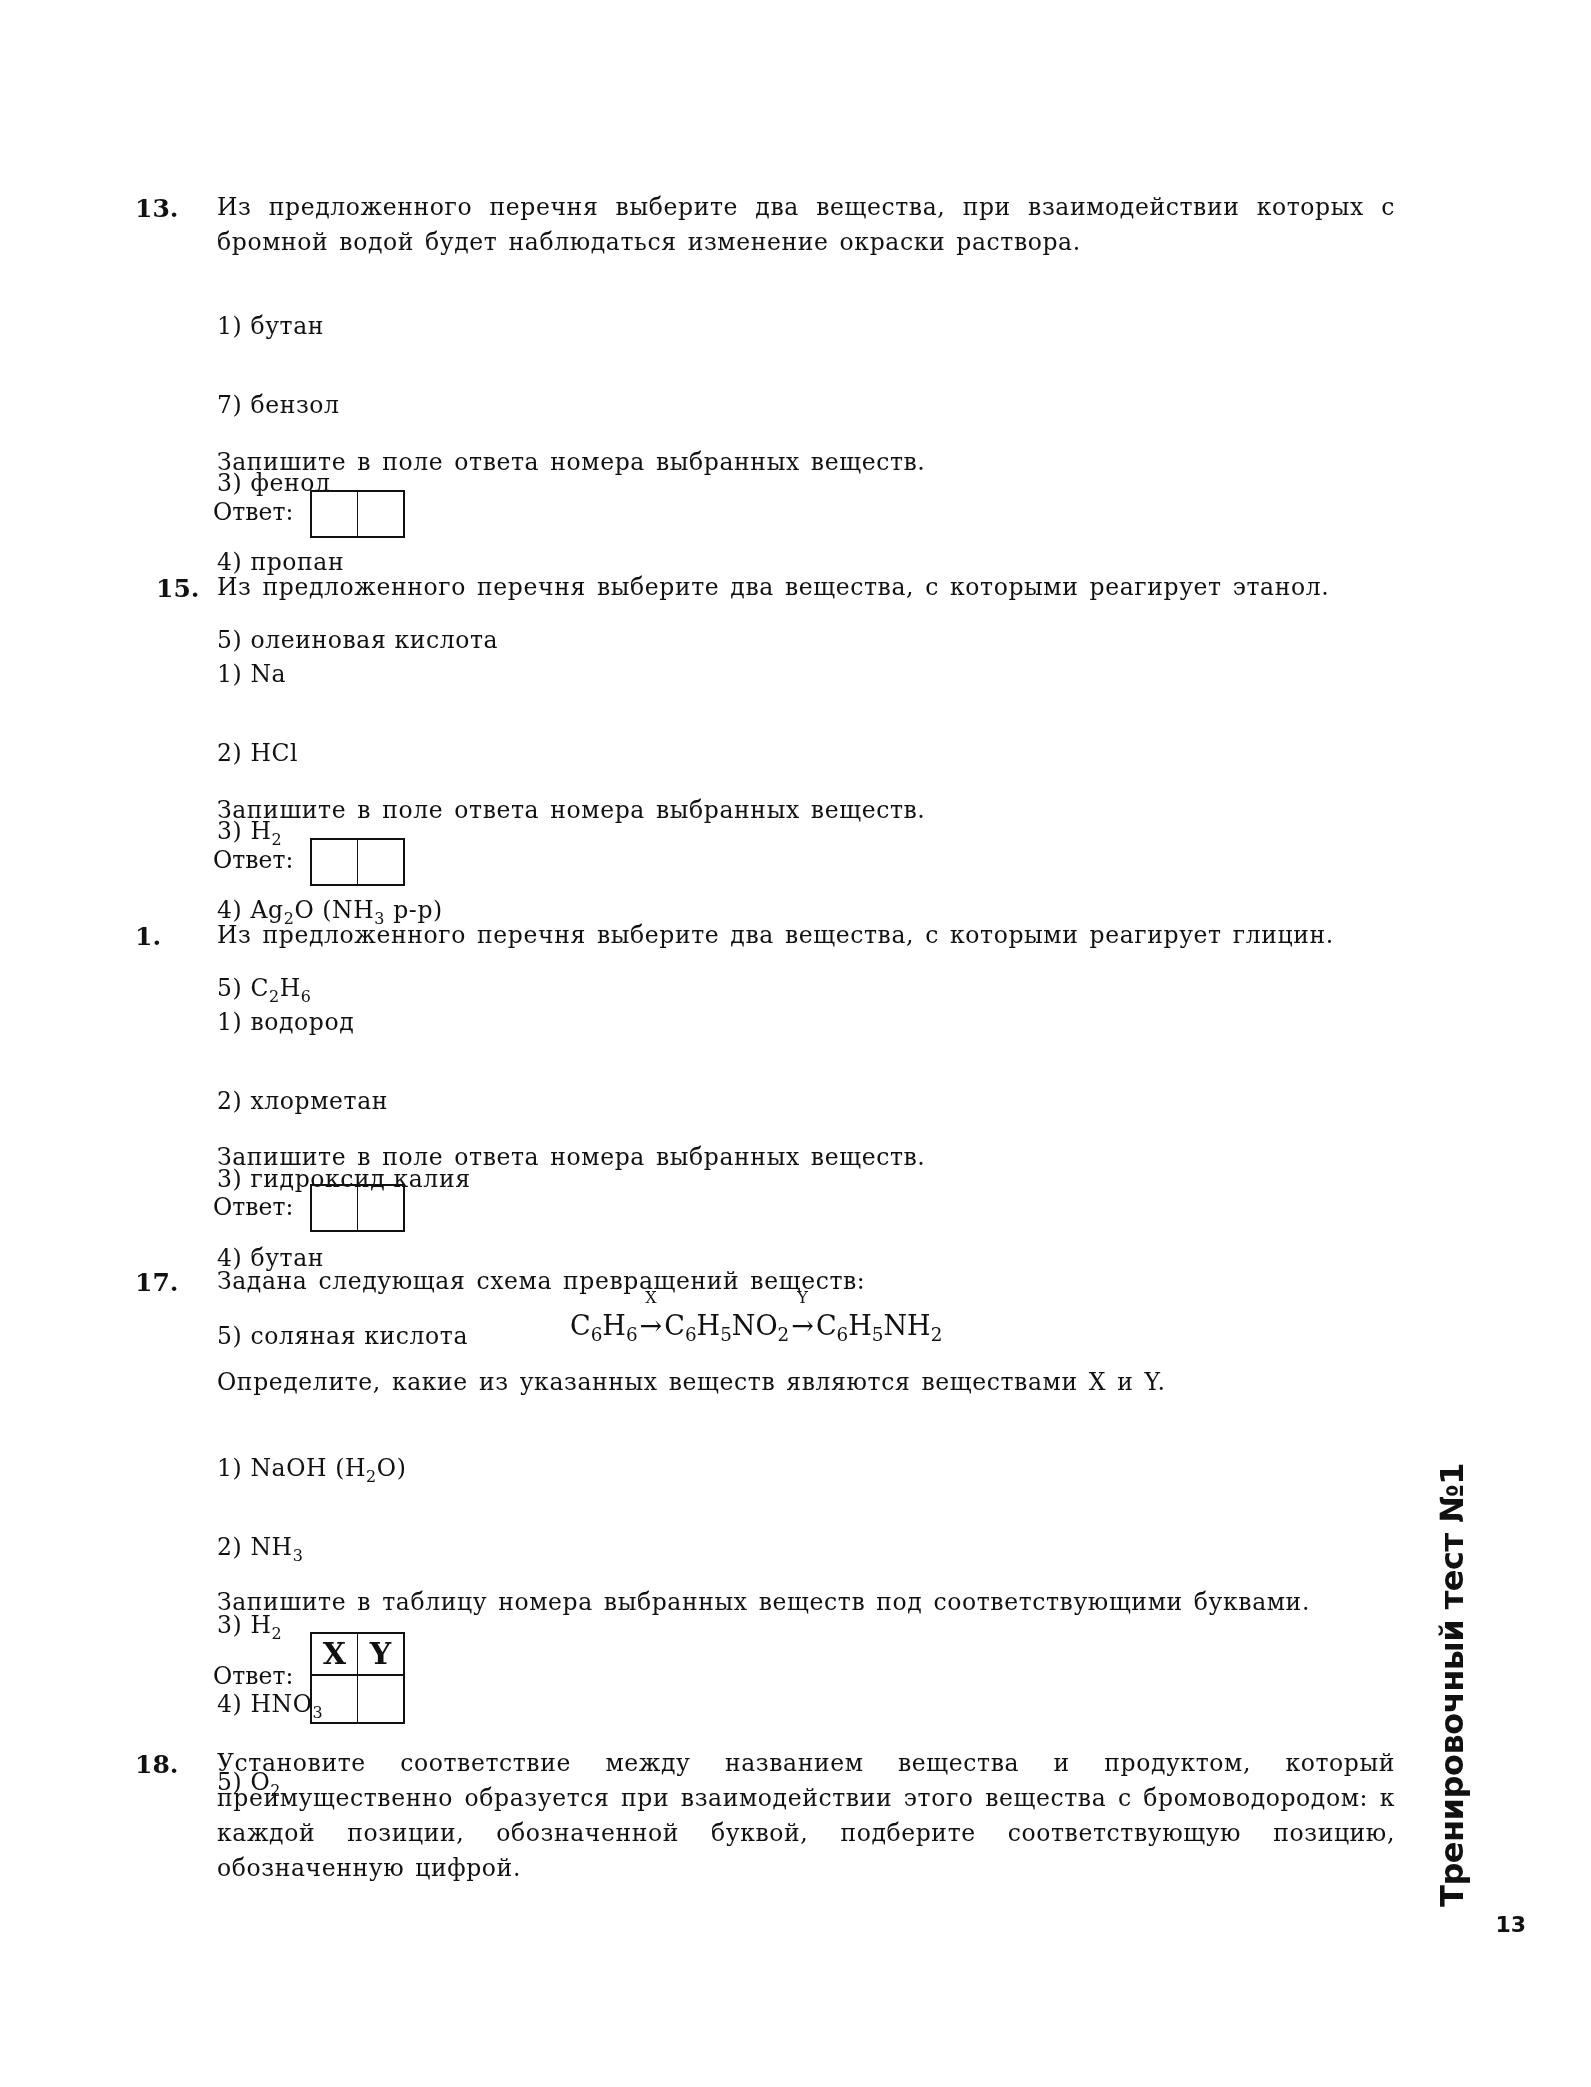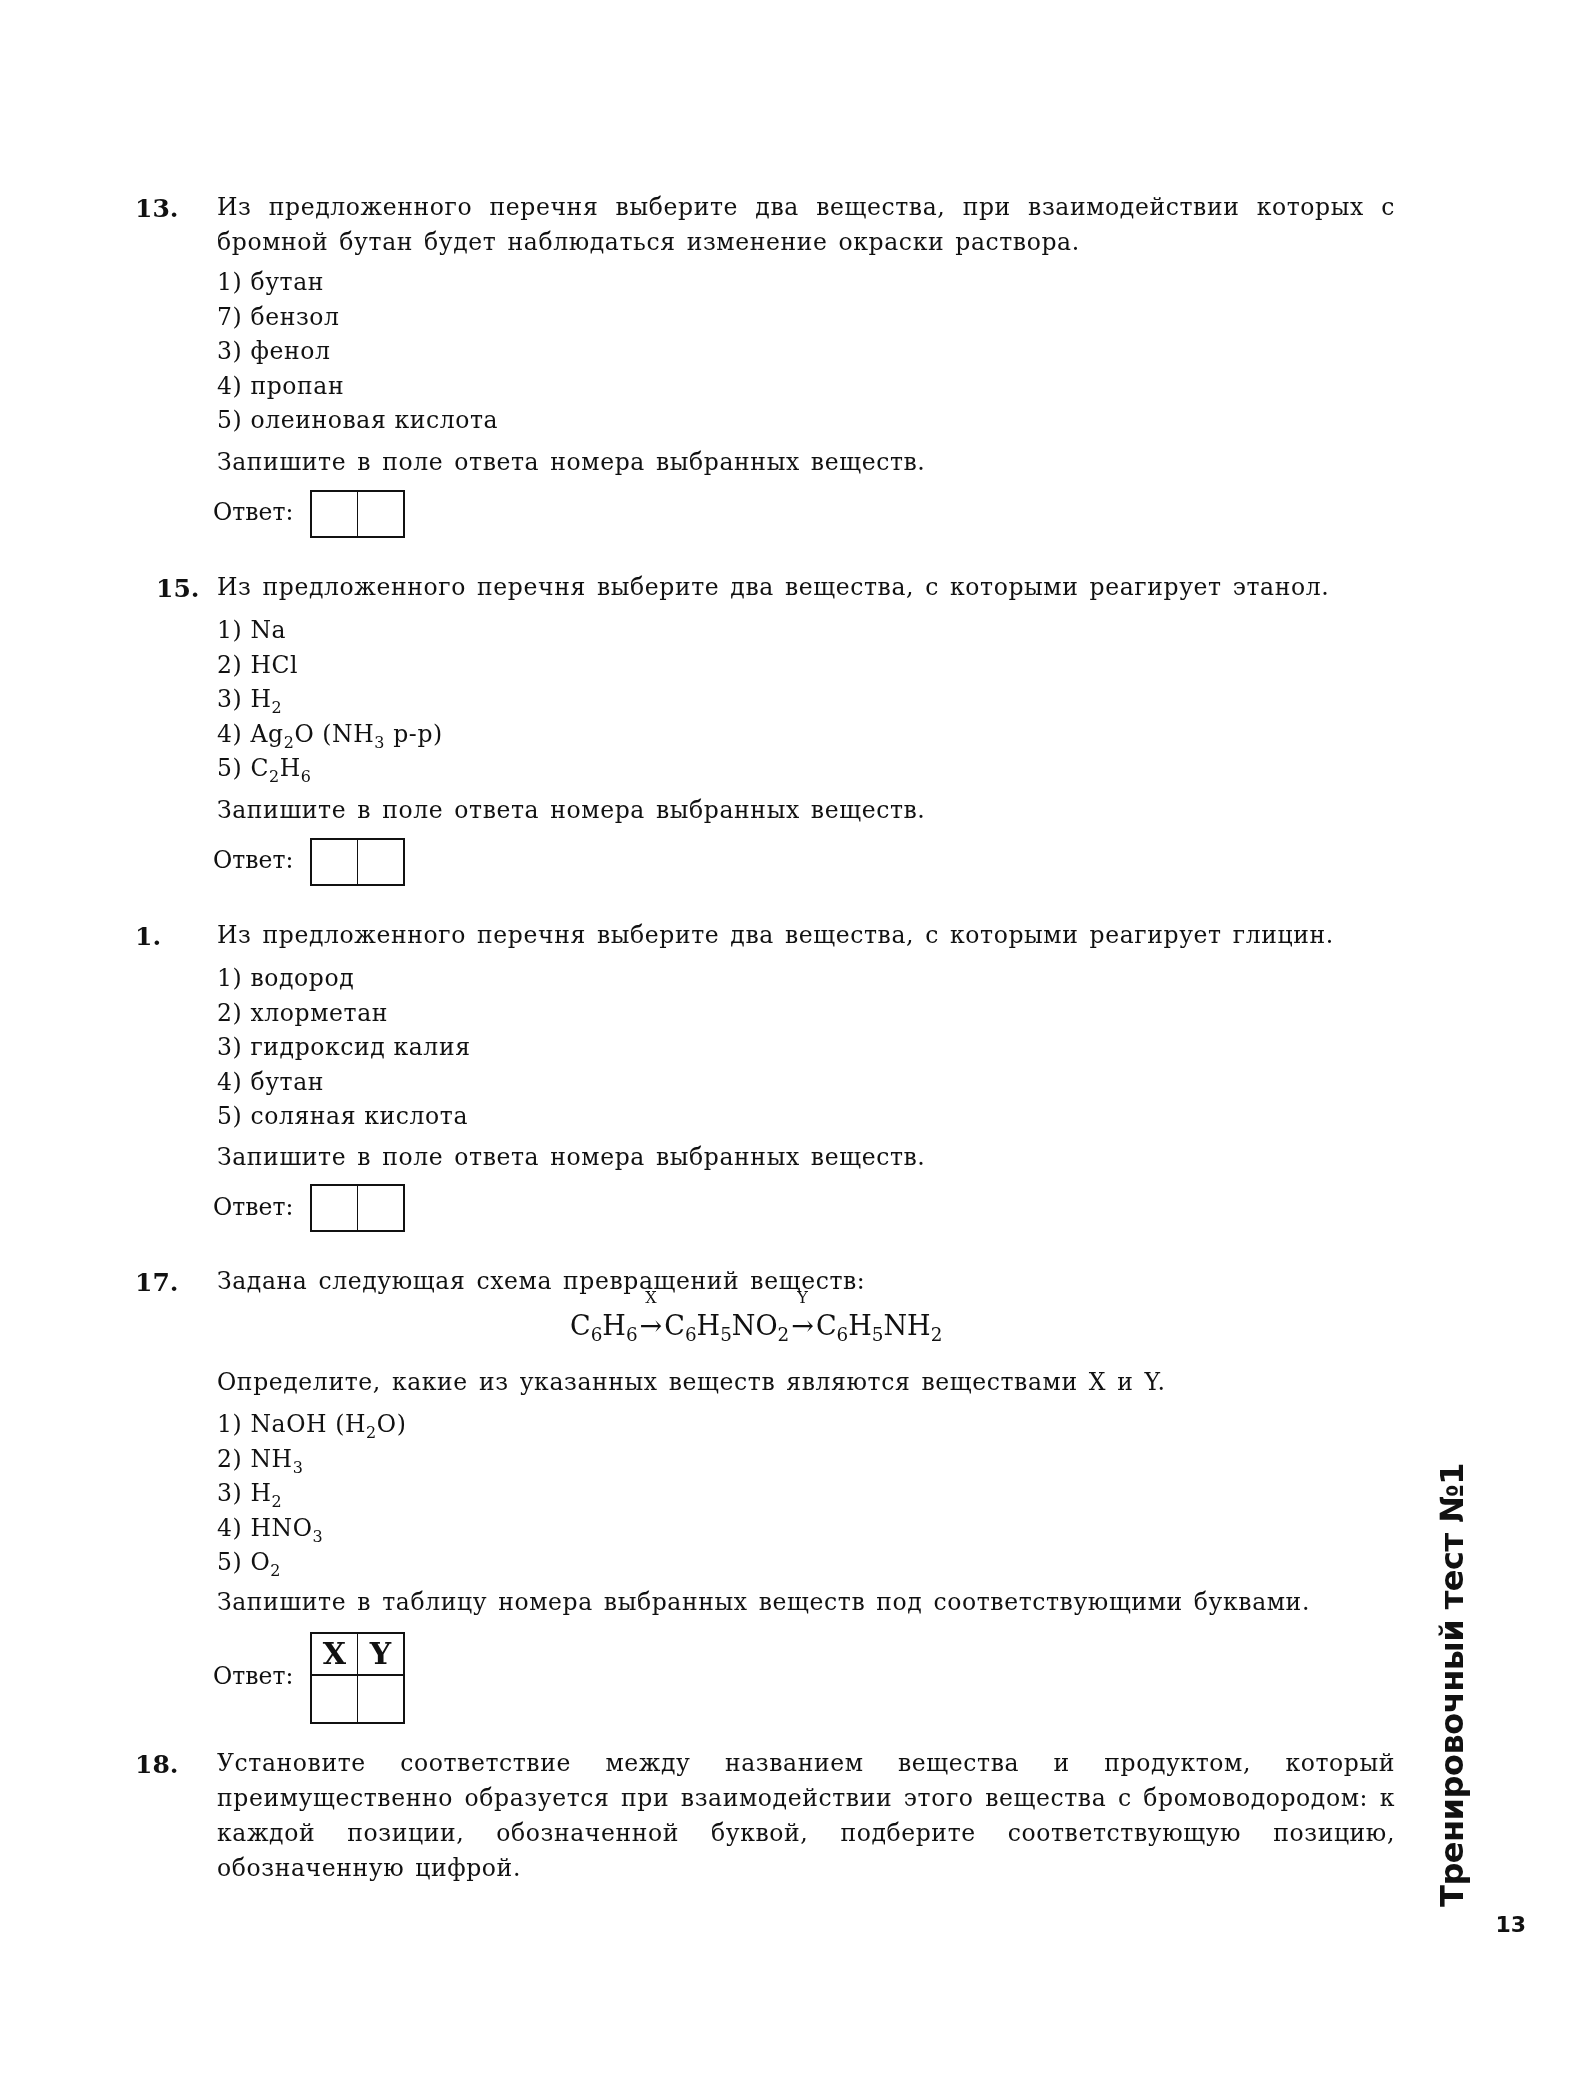--- a/index.html
+++ b/index.html
@@ -3,21 +3,21 @@
 <meta charset="utf-8">
 <style>
   html, body { margin: 0; padding: 0; background: #ffffff; }
   body { width: 1591px; height: 2087px; position: relative; overflow: hidden;
          font-family: "DejaVu Serif", "Liberation Serif", serif; color: #111; }
   .q { position: absolute; left: 0; width: 1591px; }
   .qnum { position: absolute; left: 135px; font-weight: bold; font-size: 25px; }
   .qtext { position: absolute; left: 217px; width: 1178px; font-size: 23.5px; line-height: 35px;
            text-align: justify; letter-spacing: 0.6px; word-spacing: 3px; }
   .opts { position: absolute; left: 217px; font-size: 23.5px; line-height: 34.5px; letter-spacing: 0.6px; }
-  .opt { white-space: nowrap; height: 34.5px; }
+  .opt { white-space: nowrap; height: 34.5px; margin-top: 44px; }
   .instr { position: absolute; left: 217px; font-size: 23.5px; letter-spacing: 0.6px; word-spacing: 3px; white-space: nowrap; }
   .ans-label { position: absolute; left: 213px; font-size: 23.5px; }
   .box2 { position: absolute; left: 310px; width: 95px; height: 48px; border: 2px solid #111; box-sizing: border-box; display: flex; }
   .box2 .cell { flex: 1; height: 100%; }
   .box2 .cell + .cell { border-left: 1.5px solid #111; }
   .xy { position: absolute; left: 310px; width: 95px; border: 2px solid #111; box-sizing: border-box; border-collapse: collapse; }
   .xy-row { display: flex; }
   .xy-row .c { flex: 1; text-align: center; }
   .xy-row .c + .c { border-left: 1.5px solid #111; }
   .xy-head { height: 40px; line-height: 40px; font-size: 30px; font-weight: bold; border-bottom: 2px solid #111; }
@@ -32,21 +32,21 @@
                white-space: nowrap; font-family: "DejaVu Sans", sans-serif; font-weight: bold; font-size: 32px;
                letter-spacing: -0.5px; }
   .pagenum { position: absolute; left: 0; width: 1526px; top: 1912px; text-align: right;
              font-family: "DejaVu Sans", sans-serif; font-weight: bold; font-size: 22px; }
 </style>
 </head>
 <body>
 
 <div class="q">
   <div class="qnum" style="top:194px;">13.</div>
-  <div class="qtext" style="top:190px;">Из предложенного перечня выберите два вещества, при взаимодействии которых с бромной бутан будет наблюдаться изменение окраски раствора.</div>
+  <div class="qtext" style="top:190px;">Из предложенного перечня выберите два вещества, при взаимодействии которых с бромной водой будет наблюдаться изменение окраски раствора.</div>
   <div class="opts" style="top:265px;">
     <div class="opt">1) бутан</div>
     <div class="opt">7) бензол</div>
     <div class="opt">3) фенол</div>
     <div class="opt">4) пропан</div>
     <div class="opt">5) олеиновая кислота</div>
   </div>
   <div class="instr" style="top:448px;">Запишите в поле ответа номера выбранных веществ.</div>
   <div class="ans-label" style="top:498px;">Ответ:</div>
   <div class="box2" style="top:490px;">

